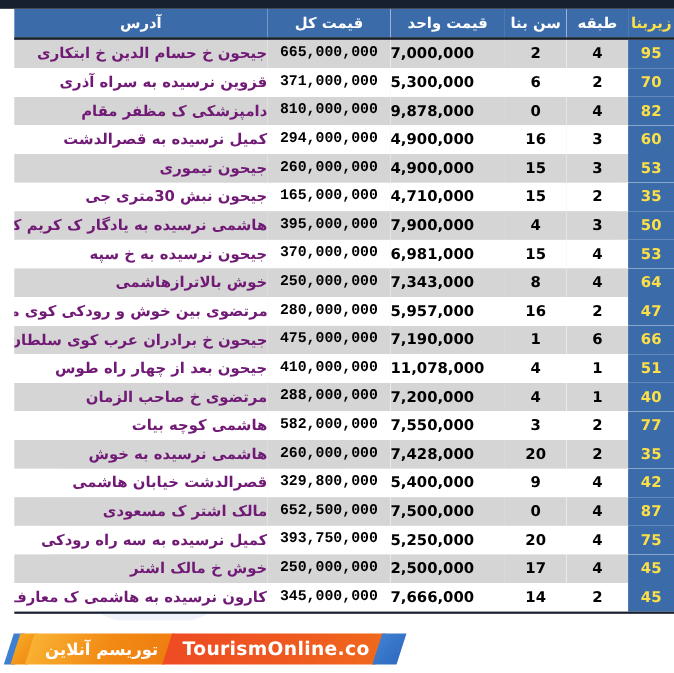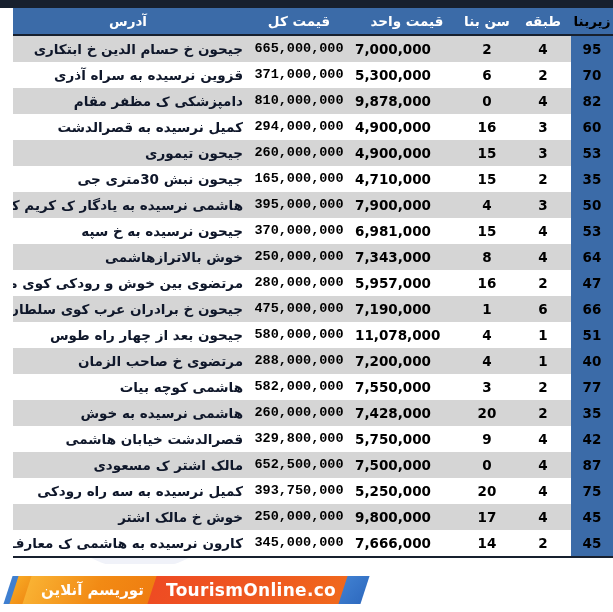--- a/index.html
+++ b/index.html
@@ -66,39 +66,39 @@
   }
   thead th.addr-h { }
   thead tr { border-bottom: 2px solid #17202e; }
 
   tbody tr.odd  td { background: #d5d5d5; }
   tbody tr.even td { background: #ffffff; }
 
   td.addr {
     text-align: right;
     padding-right: 14px;
-    color: #0f172a;
+    color: #701a75;
     font-size: 13.5px;
     direction: rtl;
   }
   td.num {
     text-align: center;
     color: #000000;
     font-size: 13.5px;
     direction: ltr;
   }
   td.total { text-align: center; font-family: Liberation Mono, monospace; }
   td.unit  { text-align: left; }
   td.age   { text-align: center; }
   td.floor { text-align: center; }
 
   
   td.area, th.area-h {
     background: #3b6ba8 !important;
-    color: #000000;
+    color: #fde047;
     text-align: center;
     font-size: 14px;
   }
   th.area-h { background: #3b6ba8 !important; }
 
   .bottom-rule {
     position: relative;
     z-index: 2;
     width: 600px;
     height: 2px;
@@ -287,21 +287,21 @@
           <td class="num age">1</td>
           <td class="num unit">7,190,000</td>
           <td class="num total">475,000,000</td>
           <td class="addr">جیحون خ برادران عرب کوی سلطان</td>
         </tr>
         <tr class="even">
           <td class="num area">51</td>
           <td class="num floor">1</td>
           <td class="num age">4</td>
           <td class="num unit">11,078,000</td>
-          <td class="num total">580,000,000</td>
+          <td class="num total">410,000,000</td>
           <td class="addr">جیحون بعد از چهار راه طوس</td>
         </tr>
         <tr class="odd">
           <td class="num area">40</td>
           <td class="num floor">1</td>
           <td class="num age">4</td>
           <td class="num unit">7,200,000</td>
           <td class="num total">288,000,000</td>
           <td class="addr">مرتضوی خ صاحب الزمان</td>
         </tr>
@@ -318,21 +318,21 @@
           <td class="num floor">2</td>
           <td class="num age">20</td>
           <td class="num unit">7,428,000</td>
           <td class="num total">260,000,000</td>
           <td class="addr">هاشمی نرسیده به خوش</td>
         </tr>
         <tr class="even">
           <td class="num area">42</td>
           <td class="num floor">4</td>
           <td class="num age">9</td>
-          <td class="num unit">5,750,000</td>
+          <td class="num unit">5,400,000</td>
           <td class="num total">329,800,000</td>
           <td class="addr">قصرالدشت خیابان هاشمی</td>
         </tr>
         <tr class="odd">
           <td class="num area">87</td>
           <td class="num floor">4</td>
           <td class="num age">0</td>
           <td class="num unit">7,500,000</td>
           <td class="num total">652,500,000</td>
           <td class="addr">مالک اشتر ک مسعودی</td>
@@ -342,21 +342,21 @@
           <td class="num floor">4</td>
           <td class="num age">20</td>
           <td class="num unit">5,250,000</td>
           <td class="num total">393,750,000</td>
           <td class="addr">کمیل نرسیده به سه راه رودکی</td>
         </tr>
         <tr class="odd">
           <td class="num area">45</td>
           <td class="num floor">4</td>
           <td class="num age">17</td>
-          <td class="num unit">9,800,000</td>
+          <td class="num unit">2,500,000</td>
           <td class="num total">250,000,000</td>
           <td class="addr">خوش خ مالک اشتر</td>
         </tr>
         <tr class="even">
           <td class="num area">45</td>
           <td class="num floor">2</td>
           <td class="num age">14</td>
           <td class="num unit">7,666,000</td>
           <td class="num total">345,000,000</td>
           <td class="addr">کارون نرسیده به هاشمی ک معارف وند</td>

